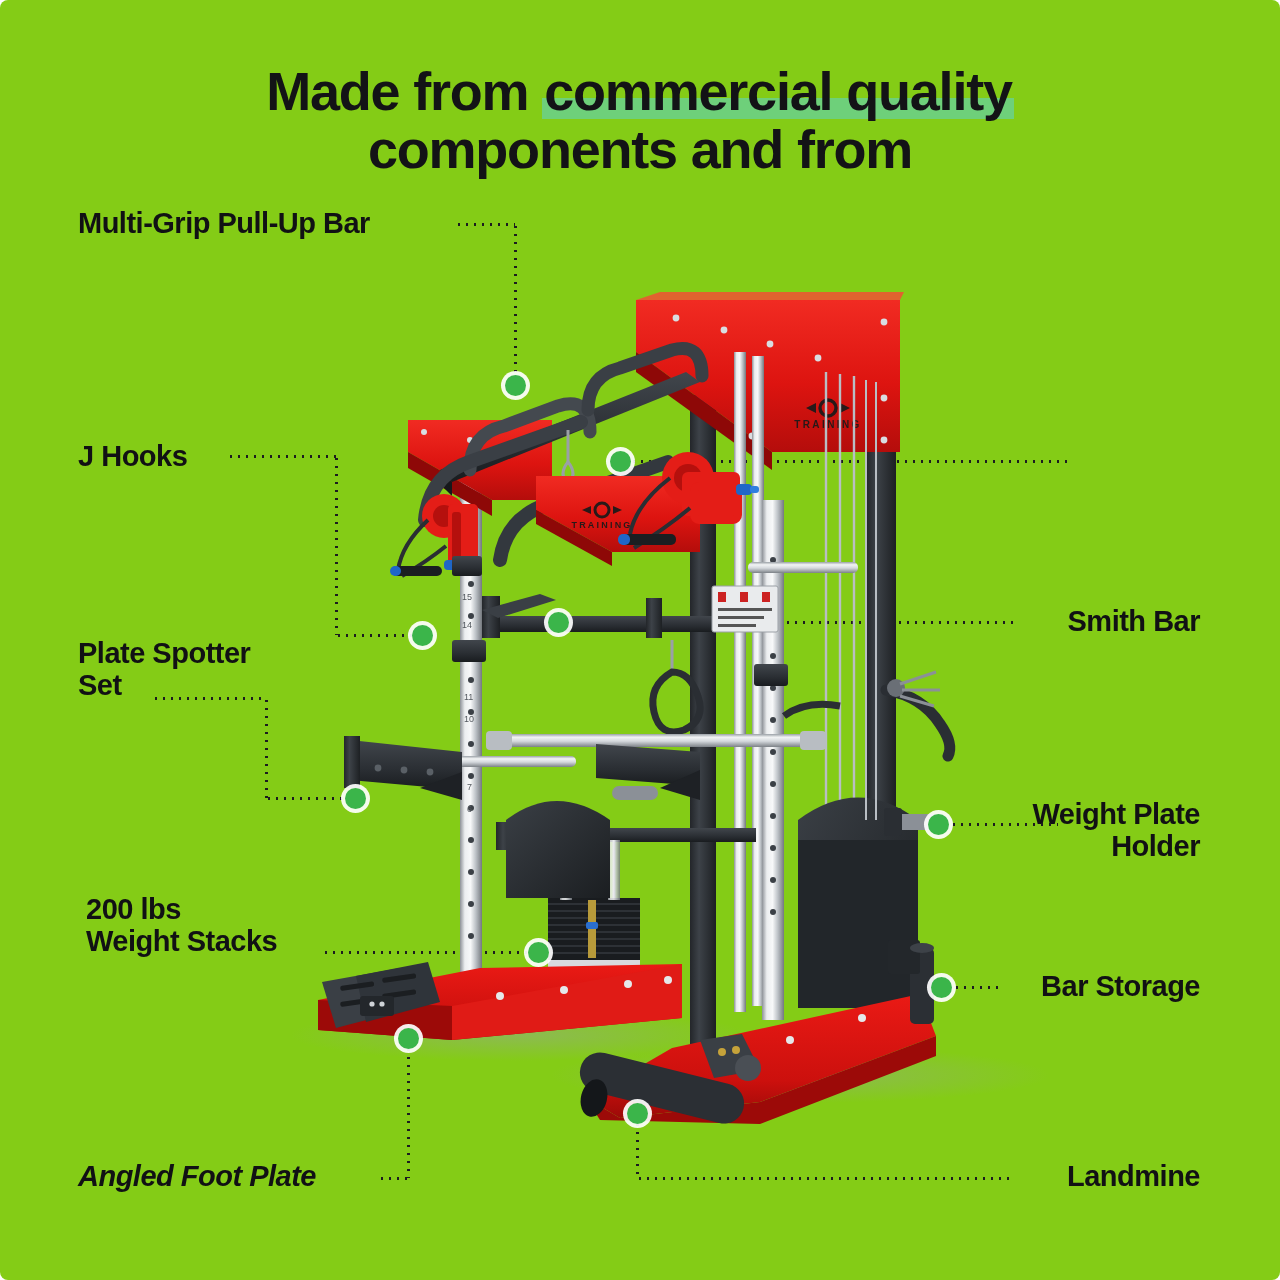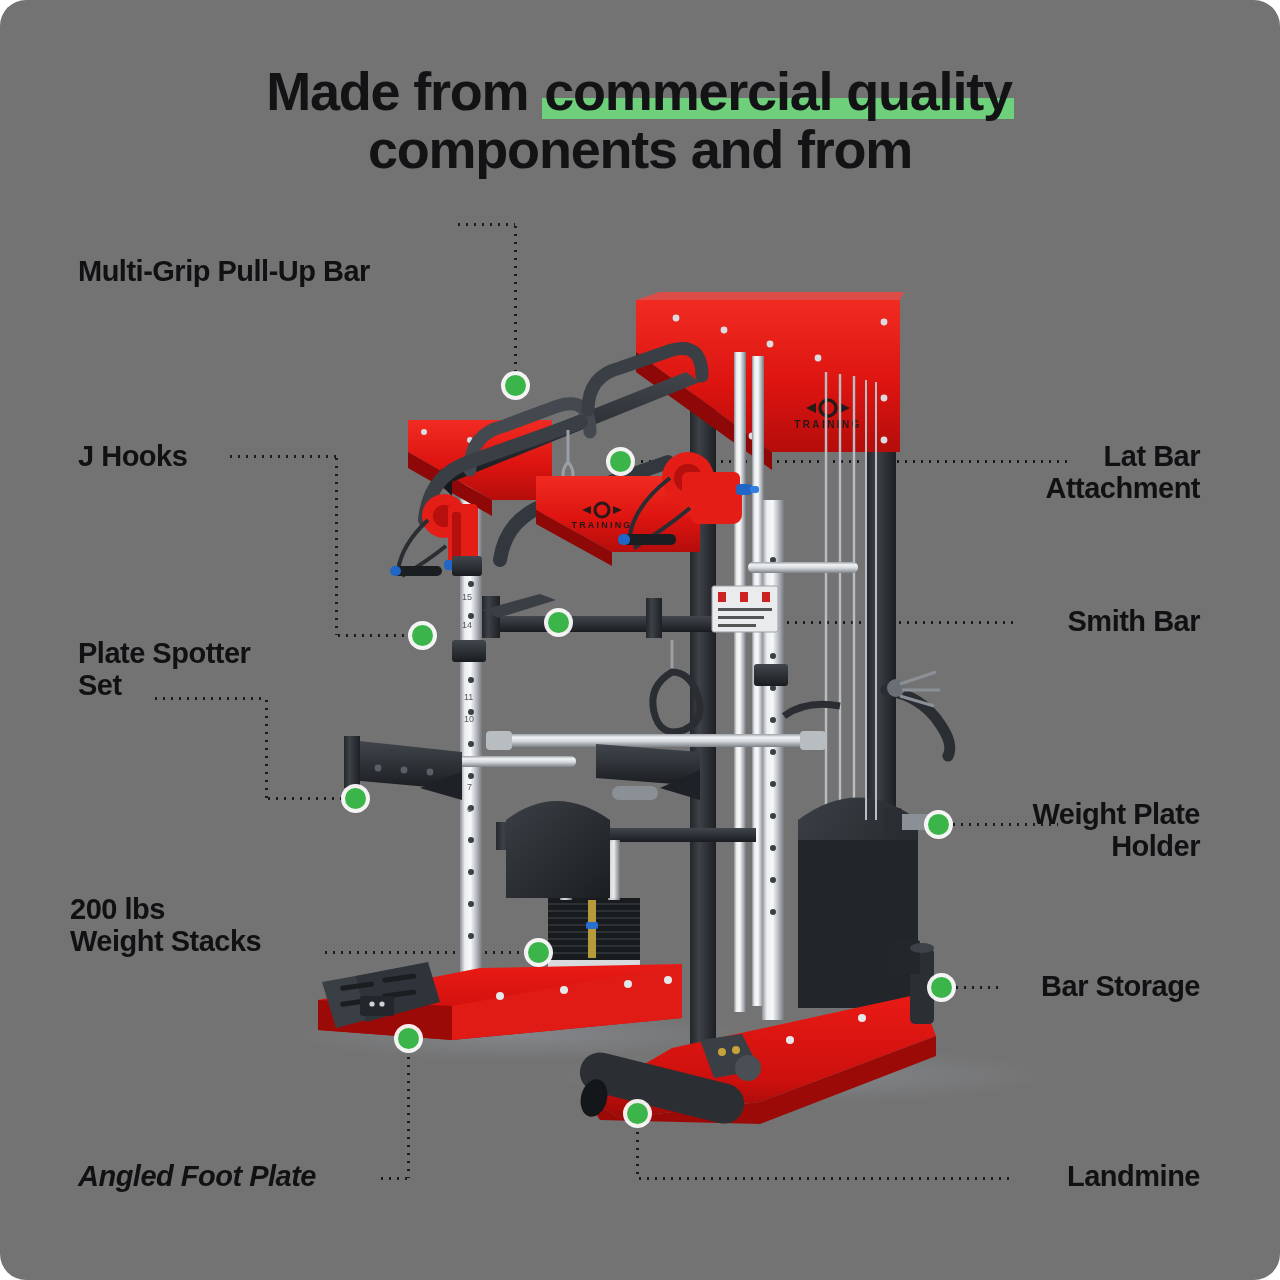--- a/index.html
+++ b/index.html
@@ -4,22 +4,22 @@
 <style>
   html, body {
     margin: 0;
     padding: 0;
     background: #ffffff;
   }
   #page {
     position: relative;
     width: 1280px;
     height: 1280px;
-    background: #737373;
-    border-radius: 26px;
+    background: #84cc16;
+    border-radius: 8px;
     overflow: hidden;
     font-family: "Liberation Sans", sans-serif;
     -webkit-font-smoothing: antialiased;
   }
 
   
   #heading {
     position: absolute;
     left: 180px;
     top: 62px;
@@ -442,55 +442,53 @@
       <ellipse cx="922" cy="948" rx="12" ry="5" fill="#3d4248"></ellipse>
     </g>
 
     <g stroke="#b9bec4" stroke-width="2">
       <line x1="866" y1="380" x2="866" y2="820"></line>
       <line x1="876" y1="382" x2="876" y2="820"></line>
     </g>
   </svg>
   </div>
 
-  <div class="callout left" style="left:78px; top:207px;margin-top:48px;">Multi-Grip Pull-Up Bar</div>
+  <div class="callout left" style="left:78px; top:207px;">Multi-Grip Pull-Up Bar</div>
   <div class="lead h" style="left:455px; top:223px; width:60px;"></div>
   <div class="lead v" style="left:514px; top:223px; height:162px;"></div>
   <div class="dot" style="left:515px; top:385px;"></div>
 
   <div class="callout left" style="left:78px; top:440px;">J Hooks</div>
   <div class="lead h" style="left:227px; top:455px; width:110px;"></div>
   <div class="lead v" style="left:335px; top:455px; height:180px;"></div>
   <div class="lead h" style="left:335px; top:634px; width:80px;"></div>
   <div class="dot" style="left:422px; top:635px;"></div>
 
   <div class="callout left" style="left:78px; top:637px;">Plate Spotter
 Set</div>
   <div class="lead h" style="left:152px; top:697px; width:115px;"></div>
   <div class="lead v" style="left:265px; top:697px; height:102px;"></div>
   <div class="lead h" style="left:265px; top:797px; width:82px;"></div>
   <div class="dot" style="left:355px; top:798px;"></div>
 
-  <div class="callout left" style="left:70px; top:893px;">200 lbs
+  <div class="callout left" style="left:86px; top:893px;">200 lbs
 Weight Stacks</div>
   <div class="lead h" style="left:322px; top:951px; width:208px;"></div>
   <div class="dot" style="left:538px; top:952px;"></div>
 
   <div class="callout left" style="left:78px; top:1160px;font-style:italic;">Angled Foot Plate</div>
   <div class="lead h" style="left:378px; top:1177px; width:32px;"></div>
   <div class="lead v" style="left:407px; top:1038px; height:140px;"></div>
   <div class="dot" style="left:408px; top:1038px;"></div>
 
   <div class="callout right" style="left:900px; top:1160px; width:300px;">Landmine</div>
   <div class="lead v" style="left:636px; top:1113px; height:66px;"></div>
   <div class="lead h" style="left:636px; top:1177px; width:374px;"></div>
   <div class="dot" style="left:637px; top:1113px;"></div>
 
-  <div class="callout right" style="left:900px; top:440px; width:300px;">Lat Bar
-Attachment</div>
   <div class="lead h" style="left:630px; top:460px; width:440px;"></div>
   <div class="dot" style="left:620px; top:461px;"></div>
 
   <div class="callout right" style="left:900px; top:605px; width:300px;">Smith Bar</div>
   <div class="lead h" style="left:568px; top:621px; width:450px;"></div>
   <div class="dot" style="left:558px; top:622px;"></div>
 
   <div class="callout right" style="left:900px; top:765px; width:300px;margin-top:33px;">Weight Plate
 Holder</div>
   <div class="lead h" style="left:950px; top:823px; width:108px;"></div>

